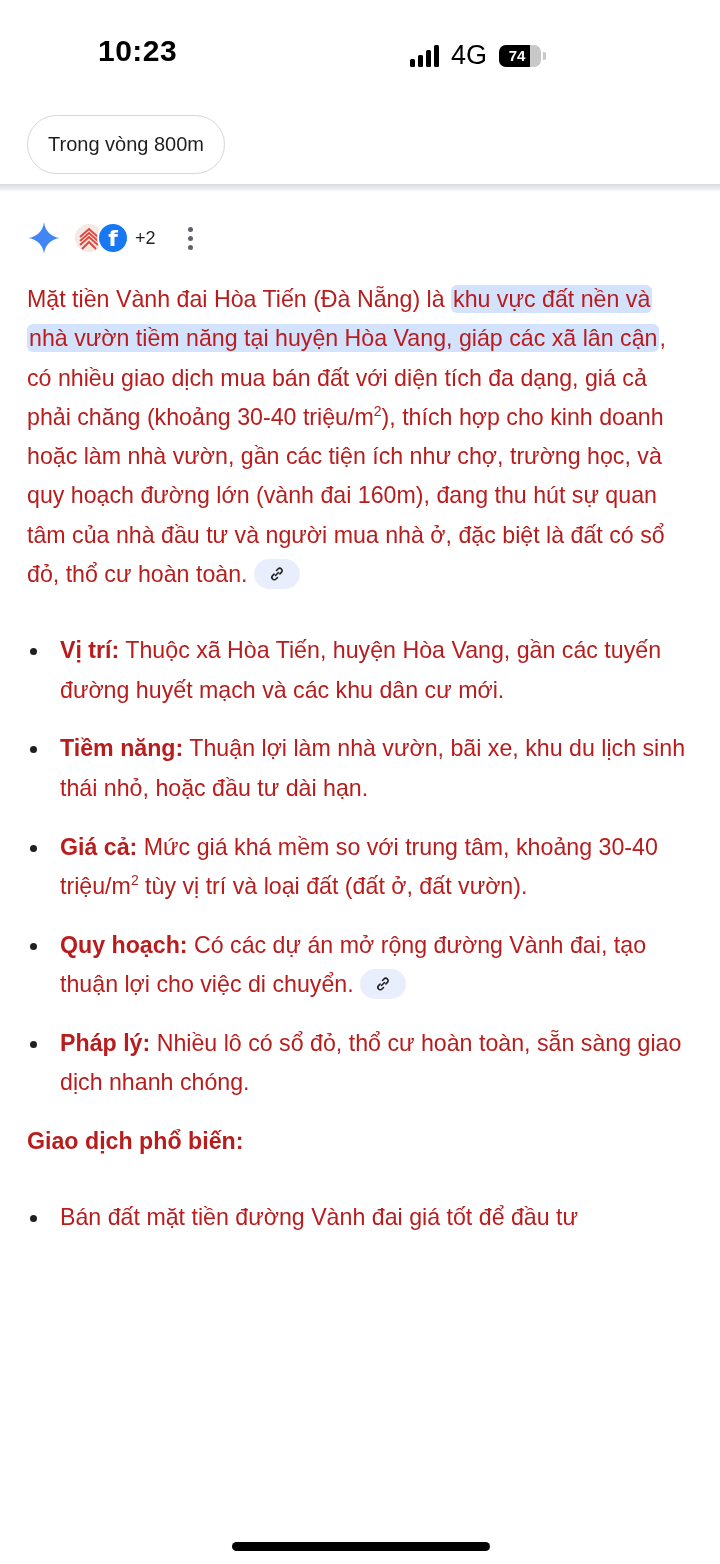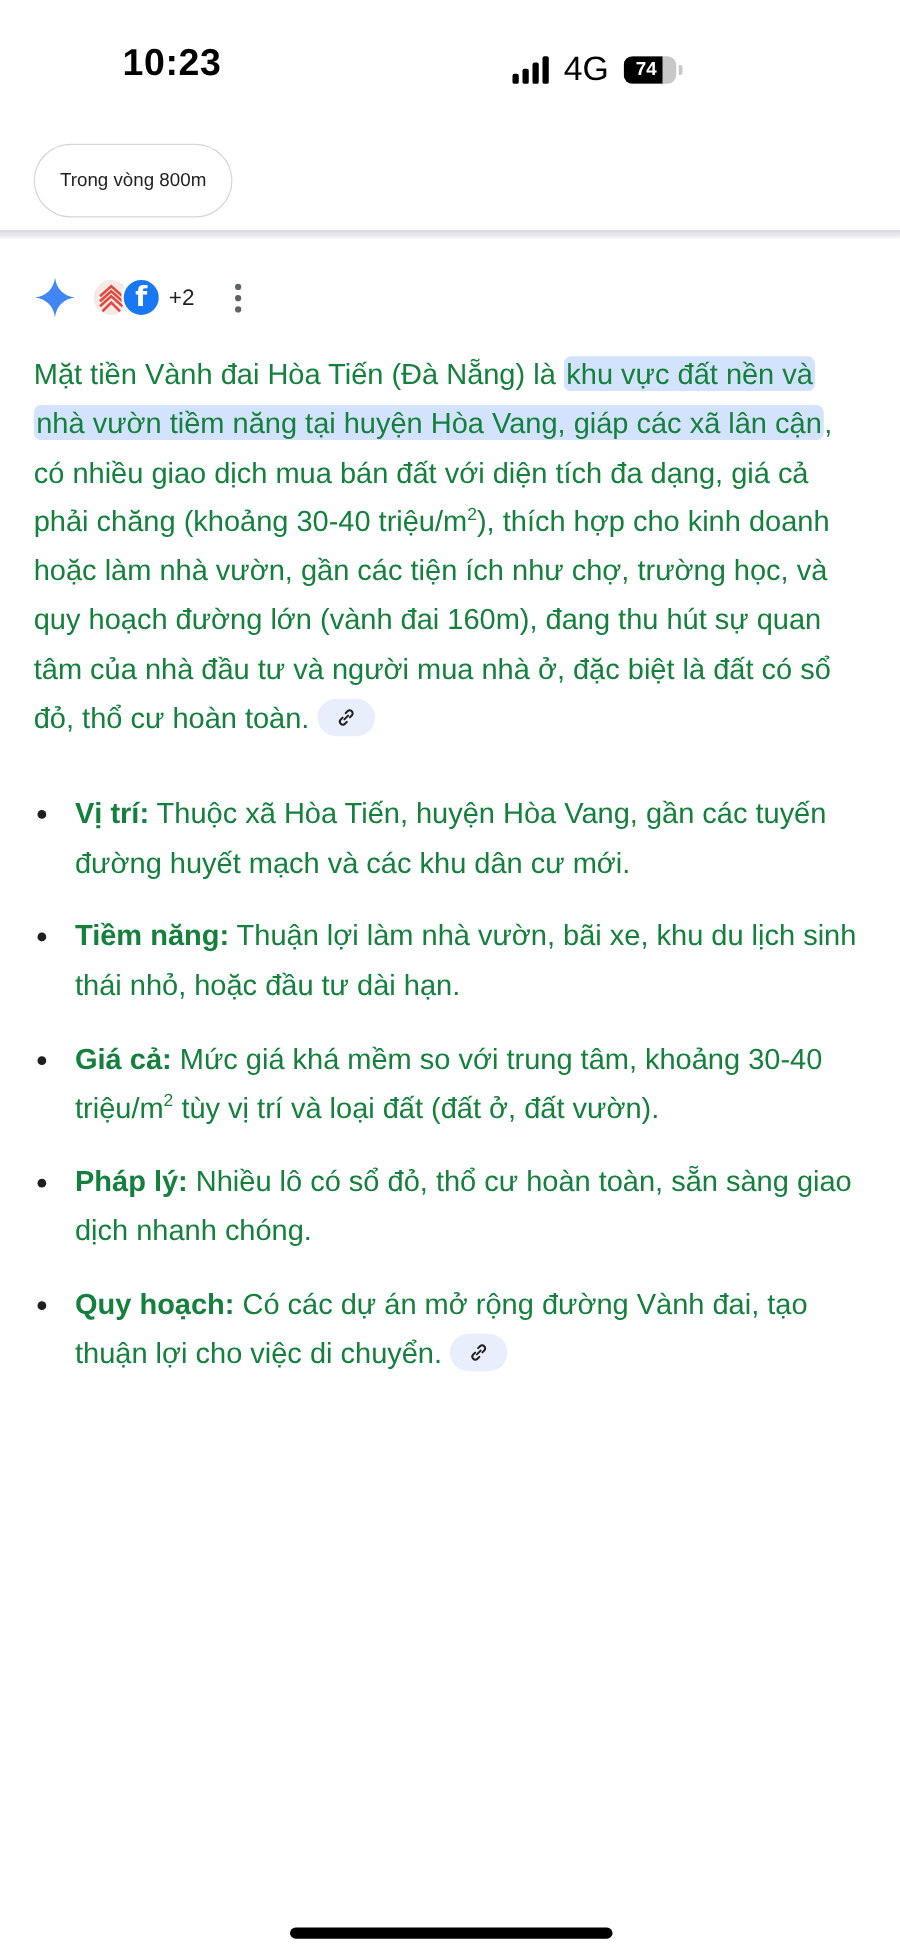--- a/index.html
+++ b/index.html
@@ -47,21 +47,21 @@
     .battery-cap {
       width: 3px; height: 8px; background: #c8c8c8; border-radius: 0 2px 2px 0; margin-left: -6px;
     }
 
     
     .chip {
       position: absolute; left: 27px; top: 115px;
       height: 59px; padding: 0 20px;
       border: 1.5px solid #d6d6d6; border-radius: 30px;
       display: flex; align-items: center;
-      font-size: 15px; color: #1f1f1f; background: #fff;
+      font-size: 20px; color: #1f1f1f; background: #fff;
     }
 
     
     .divider {
       position: absolute; top: 184px; left: 0; width: 720px; height: 8px;
       background: linear-gradient(#d6d8dc, #eceef0 60%, #ffffff);
     }
 
     
     .ai-header {
@@ -78,21 +78,21 @@
     }
     .src-logo.alo { background: #f3e9e7; z-index: 1; }
     .src-logo.fb { background: #1877f2; margin-left: -8px; z-index: 2; color: #fff; font-weight: 700; font-size: 22px; font-family: "DejaVu Sans", sans-serif; }
     .src-count { font-size: 18px; color: #1f1f1f; margin-left: 6px; }
     .more-icon { display: flex; flex-direction: column; gap: 4px; align-items: center; width: 10px; }
     .more-icon span { width: 5px; height: 5px; background: #5f6368; border-radius: 50%; }
 
     
     .content {
       position: absolute; top: 280px; left: 27px; right: 28px;
-      font-size: 23.2px; line-height: 39.3px; color: #15803d;
+      font-size: 23.2px; line-height: 39.3px; color: #b91c1c;
     }
     .hl { background: #d3e3fd; border-radius: 6px; padding: 1px 2px; box-decoration-break: clone; -webkit-box-decoration-break: clone; }
     .link-chip {
       display: inline-flex; align-items: center; justify-content: center;
       width: 46px; height: 30px; border-radius: 15px; background: #e8eefc;
       vertical-align: middle; margin-left: 6px; position: relative; top: -2px;
     }
     .section-title { font-weight: 700; margin-top: 38px; }
     ul.bullets { list-style: none; margin-top: 37px; }
     ul.bullets li { position: relative; padding-left: 33px; margin-bottom: 19.5px; }
@@ -163,28 +163,30 @@
           <path d="M7.5 4.5 L9 3 a2.4 2.4 0 0 1 3.4 3.4 L10.9 7.9" stroke="#1f1f1f" stroke-width="1.6" fill="none" stroke-linecap="round"></path>
           <path d="M8.5 11.5 L7 13 a2.4 2.4 0 0 1 -3.4 -3.4 L5.1 8.1" stroke="#1f1f1f" stroke-width="1.6" fill="none" stroke-linecap="round"></path>
         </svg>
       </span></p>
 
 
   <ul class="bullets">
     <li><span class="bl">Vị trí:</span><span> Thuộc xã Hòa Tiến, huyện Hòa Vang, gần các tuyến đường huyết mạch và các khu dân cư mới.</span></li>
     <li><span class="bl">Tiềm năng:</span><span> Thuận lợi làm nhà vườn, bãi xe, khu du lịch sinh thái nhỏ, hoặc đầu tư dài hạn.</span></li>
     <li><span class="bl">Giá cả:</span><span> Mức giá khá mềm so với trung tâm, khoảng 30-40 triệu/m</span><sup class="s">2</sup><span> tùy vị trí và loại đất (đất ở, đất vườn).</span></li>
-    <li><span class="bl">Pháp lý:</span><span> Nhiều lô có sổ đỏ, thổ cư hoàn toàn, sẵn sàng giao dịch nhanh chóng.</span></li>
     <li><span class="bl">Quy hoạch:</span><span> Có các dự án mở rộng đường Vành đai, tạo thuận lợi cho việc di chuyển.</span><span class="link-chip">
           <svg width="16" height="16" viewBox="0 0 16 16">
             <path d="M6.5 9.5 L9.5 6.5" stroke="#1f1f1f" stroke-width="1.6" stroke-linecap="round"></path>
             <path d="M7.5 4.5 L9 3 a2.4 2.4 0 0 1 3.4 3.4 L10.9 7.9" stroke="#1f1f1f" stroke-width="1.6" fill="none" stroke-linecap="round"></path>
             <path d="M8.5 11.5 L7 13 a2.4 2.4 0 0 1 -3.4 -3.4 L5.1 8.1" stroke="#1f1f1f" stroke-width="1.6" fill="none" stroke-linecap="round"></path>
           </svg>
         </span></li>
+    <li><span class="bl">Pháp lý:</span><span> Nhiều lô có sổ đỏ, thổ cư hoàn toàn, sẵn sàng giao dịch nhanh chóng.</span></li>
   </ul>
 
+  <div class="section-title" style="margin-top:14px">Giao dịch phổ biến:</div>
 
   <ul class="bullets">
+    <li><span>Bán đất mặt tiền đường Vành đai giá tốt để đầu tư</span></li>
   </ul>
 </div>
 
 <div class="home-indicator"></div>
 
 </body></html>

